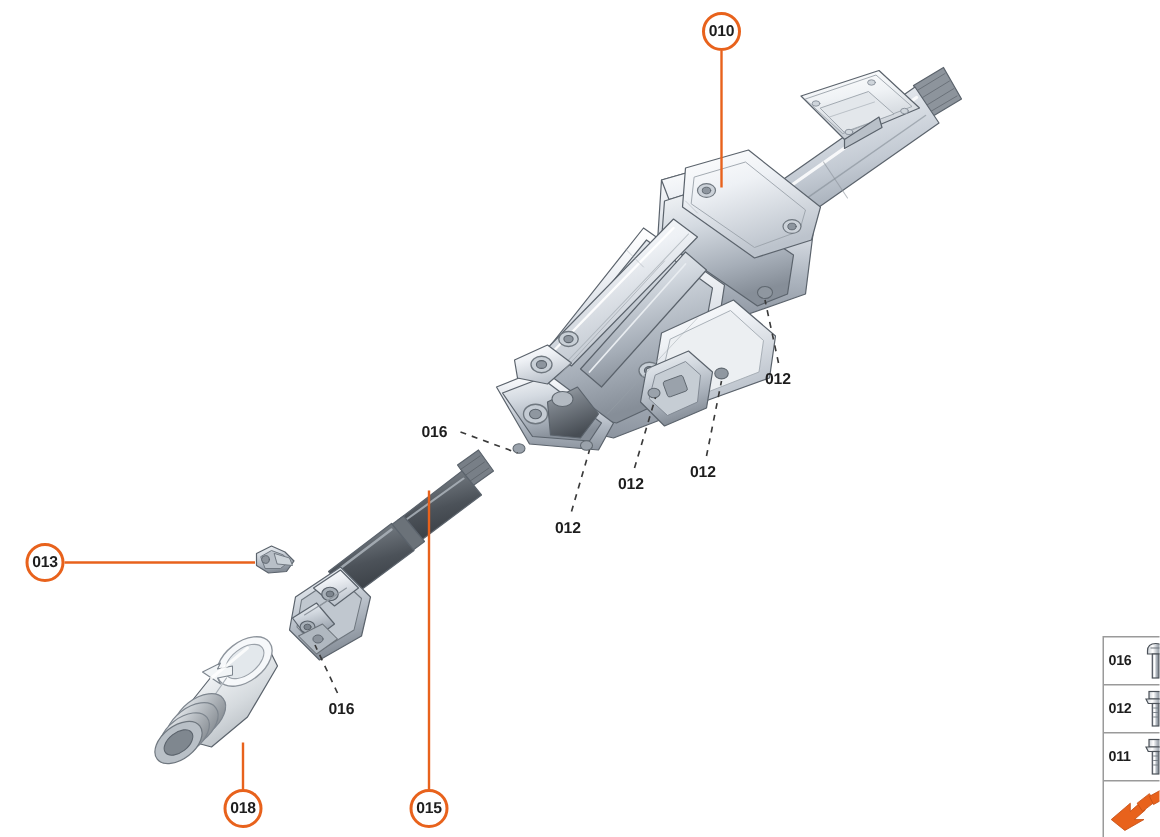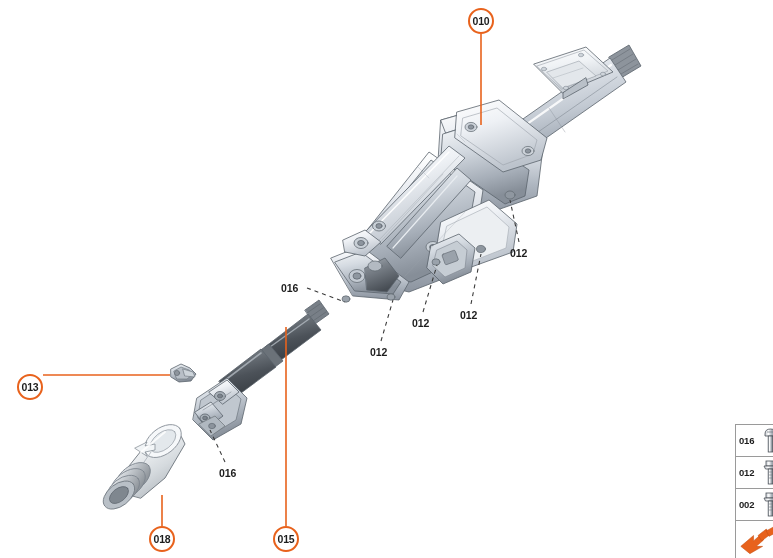--- a/index.html
+++ b/index.html
@@ -333,21 +333,21 @@
       <path d="M 410 312 L 424 265"></path>
       <path d="M 458 304 L 468 254"></path>
       <path d="M 506 242 L 497 200"></path>
       <path d="M 212 462 L 197 430"></path>
     </g>
   </svg>
 
   <div class="callout" style="left:455px; top:8px;">
     <span>010</span>
   </div>
-  <div class="callout" style="left:4px; top:362px;margin-top:12px;">
+  <div class="callout" style="left:4px; top:362px;">
     <span>013</span>
   </div>
   <div class="callout" style="left:136px; top:526px;">
     <span>018</span>
   </div>
   <div class="callout" style="left:260px; top:526px;text-align:center;">
     <span>015</span>
   </div>
 
   <div class="plainlabel" style="left:268px; top:282px;">016</div>
@@ -390,21 +390,21 @@
         <rect x="4" y="2" width="9" height="5" fill="url(#lgB)" stroke="#4c5259" stroke-width="0.8"></rect>
         <path d="M 2 7 L 15 7 L 13.5 10 L 3.5 10 Z" fill="url(#lgB)" stroke="#4c5259" stroke-width="0.8"></path>
         <rect x="6.2" y="10" width="4.6" height="15" fill="url(#lgB)" stroke="#4c5259" stroke-width="0.8"></rect>
         <line x1="6.8" y1="13" x2="10.2" y2="13" stroke="#737a82" stroke-width="0.6"></line>
         <line x1="6.8" y1="16" x2="10.2" y2="16" stroke="#737a82" stroke-width="0.6"></line>
         <line x1="6.8" y1="19" x2="10.2" y2="19" stroke="#737a82" stroke-width="0.6"></line>
       </svg>
     </div>
 
     <div class="legend-row">
-      <span class="legend-code">002</span>
+      <span class="legend-code">011</span>
       <svg class="legend-icon" viewBox="0 0 17 28">
         <defs>
           <linearGradient id="lgC" x1="0" y1="0" x2="1" y2="0">
             <stop offset="0%" stop-color="#c9ced4"></stop>
             <stop offset="32%" stop-color="#ffffff"></stop>
             <stop offset="62%" stop-color="#aab1b9"></stop>
             <stop offset="100%" stop-color="#6f777f"></stop>
           </linearGradient>
         </defs>
         <rect x="4" y="2" width="9" height="5" fill="url(#lgC)" stroke="#4c5259" stroke-width="0.8"></rect>

